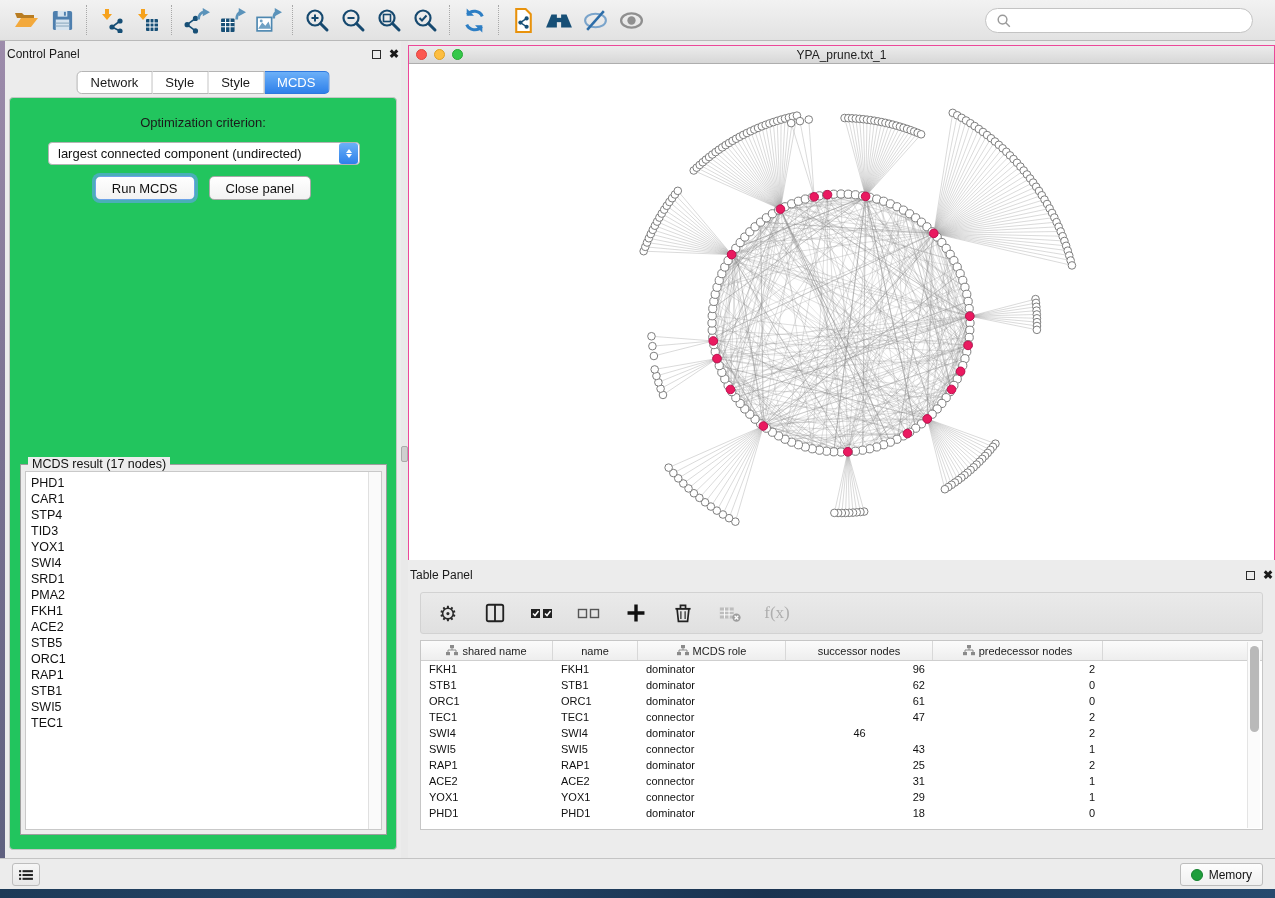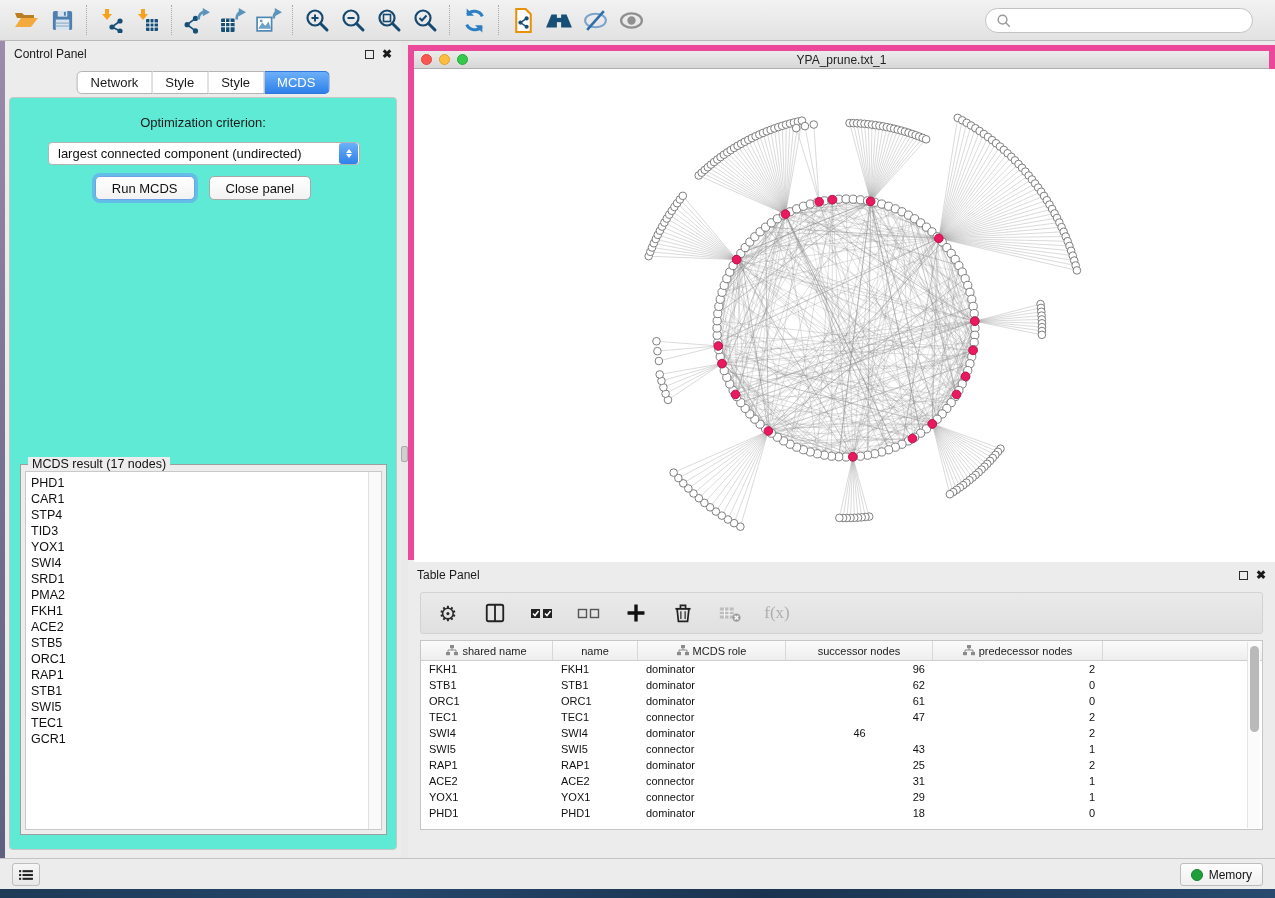--- a/index.html
+++ b/index.html
@@ -17,36 +17,36 @@
   .tsearch input { border:none; outline:none; flex:1; font-size:13px; background:transparent; font-family:"Liberation Sans",sans-serif; }
 
   
   .wp-left { position:absolute; left:0; top:41px; width:5px; height:848px;
     background:linear-gradient(180deg,#9d8cab,#7e7494 40%,#5d5f7e); }
   .wp-bottom { position:absolute; left:0; top:889px; width:1275px; height:9px;
     background:linear-gradient(90deg,#1d3a57,#25476b 30%,#1a3350 60%,#274a6e); }
 
   
   .control-panel { position:absolute; left:5px; top:41px; width:396px; height:817px; background:#ececec; }
-  .panel-title-row { height:26px; display:flex; align-items:center; padding:0 9px;gap:28px; }
+  .panel-title-row { height:26px; display:flex; align-items:center; padding:0 2px;gap:28px; }
   .panel-title { font-size:12px; color:#1a1a1a; }
   .panel-title-icons { margin-left:auto; display:flex; align-items:center; gap:8px; }
   .float-ic { width:9px; height:9px; border:1.5px solid #2b2b2b; display:inline-block; }
   .close-ic { font-size:12px; font-weight:bold; color:#1a1a1a; line-height:1; }
 
   .seg { display:flex; }
   .seg .tab { background:#fff; border:1px solid #b5b5b5; border-left:none; padding:3px 13px;
     font-size:13px; color:#1a1a1a; cursor:default; white-space:nowrap; }
   .seg .tab:first-child { border-left:1px solid #b5b5b5; border-radius:5px 0 0 5px; }
   .seg .tab:last-child { border-radius:0 5px 5px 0; }
   .seg .tab.active { background:linear-gradient(#6cb0f8,#2e80ea); border-color:#2e78dd; color:#fff; }
   .cp-tabs { position:absolute; top:30px; left:50%; transform:translateX(-50%); }
 
   .cp-content { position:absolute; left:4px; top:56px; width:388px; height:753px;
-    background:#5eead4; border:1px solid #c6c6c6; border-radius:4px; }
+    background:#22c55e; border:1px solid #c6c6c6; border-radius:4px; }
   .opt-label { text-align:center; margin-top:17px; font-size:13px; color:#1a1a1a; }
   .combo { position:absolute; left:38px; top:44px; width:312px; height:23px; background:#fff;
     border:1px solid #b4b4b4; border-radius:4px; display:flex; align-items:center; font-size:13px; }
   .combo .val { flex:1; padding-left:9px; color:#111; white-space:nowrap; overflow:hidden; }
   .combo .stepper { width:19px; height:21px; border-radius:3px; margin-right:1px;
     background:linear-gradient(#6cb0f8,#2e80ea); display:flex; flex-direction:column;
     align-items:center; justify-content:center; gap:1px; }
   .combo .stepper i { display:block; width:0; height:0; border-left:3.5px solid transparent; border-right:3.5px solid transparent; }
   .combo .stepper .up { border-bottom:4px solid #fff; }
   .combo .stepper .dn { border-top:4px solid #fff; }
@@ -61,21 +61,21 @@
   .mcds-inner { position:absolute; left:4px; top:6px; right:4px; bottom:4px; background:#fff; border:1px solid #c9c9c9; display:flex; }
   .mcds-list { flex:1; padding:3px 0 0 5px; font-size:12.5px; color:#111; line-height:16px; overflow:hidden; }
   .mcds-scroll { width:13px; background:#fafafa; border-left:1px solid #e0e0e0; }
 
   
   .vsplit { position:absolute; left:401px; top:41px; width:7px; height:817px; background:#e9e9e9; }
   .vsplit .grip { position:absolute; left:0; top:405px; width:7px; height:16px; background:#cfcfcf; border:1px solid #aaa; border-radius:2px; }
 
   
   .net-window { position:absolute; left:408px; top:45px; width:867px; height:515px;
-    border:6px solid #ec4899; background:#84cc16; }
+    border:1px solid #ec4899; background:#84cc16; }
   .net-titlebar { height:18px; background:linear-gradient(#ececec,#d7d7d7); border-bottom:1px solid #aeaeae;
     display:flex; align-items:center; padding-left:7px; position:relative; }
   .tl { width:11px; height:11px; border-radius:50%; margin-right:7px; }
   .tl.red { background:#fc5850; border:1px solid #e0443e; }
   .tl.yel { background:#fdbe41; border:1px solid #dfa023; }
   .tl.grn { background:#35c84a; border:1px solid #28a835; }
   .net-title { position:absolute; left:0; right:0; text-align:center; font-size:12px; color:#222; }
   .net-canvas { position:absolute; left:0; top:18px; width:865px; height:496px; background:#fff; }
 
   
@@ -295,21 +295,20 @@
             <div>SRD1</div>
             <div>PMA2</div>
             <div>FKH1</div>
             <div>ACE2</div>
             <div>STB5</div>
             <div>ORC1</div>
             <div>RAP1</div>
             <div>STB1</div>
             <div>SWI5</div>
             <div>TEC1</div>
-            <div>GCR1</div>
           </div>
         <div class="mcds-scroll"></div>
       </div>
     </div>
   </div>
 </div>
 
 <div class="vsplit">
     <div class="grip"></div>
   </div>

